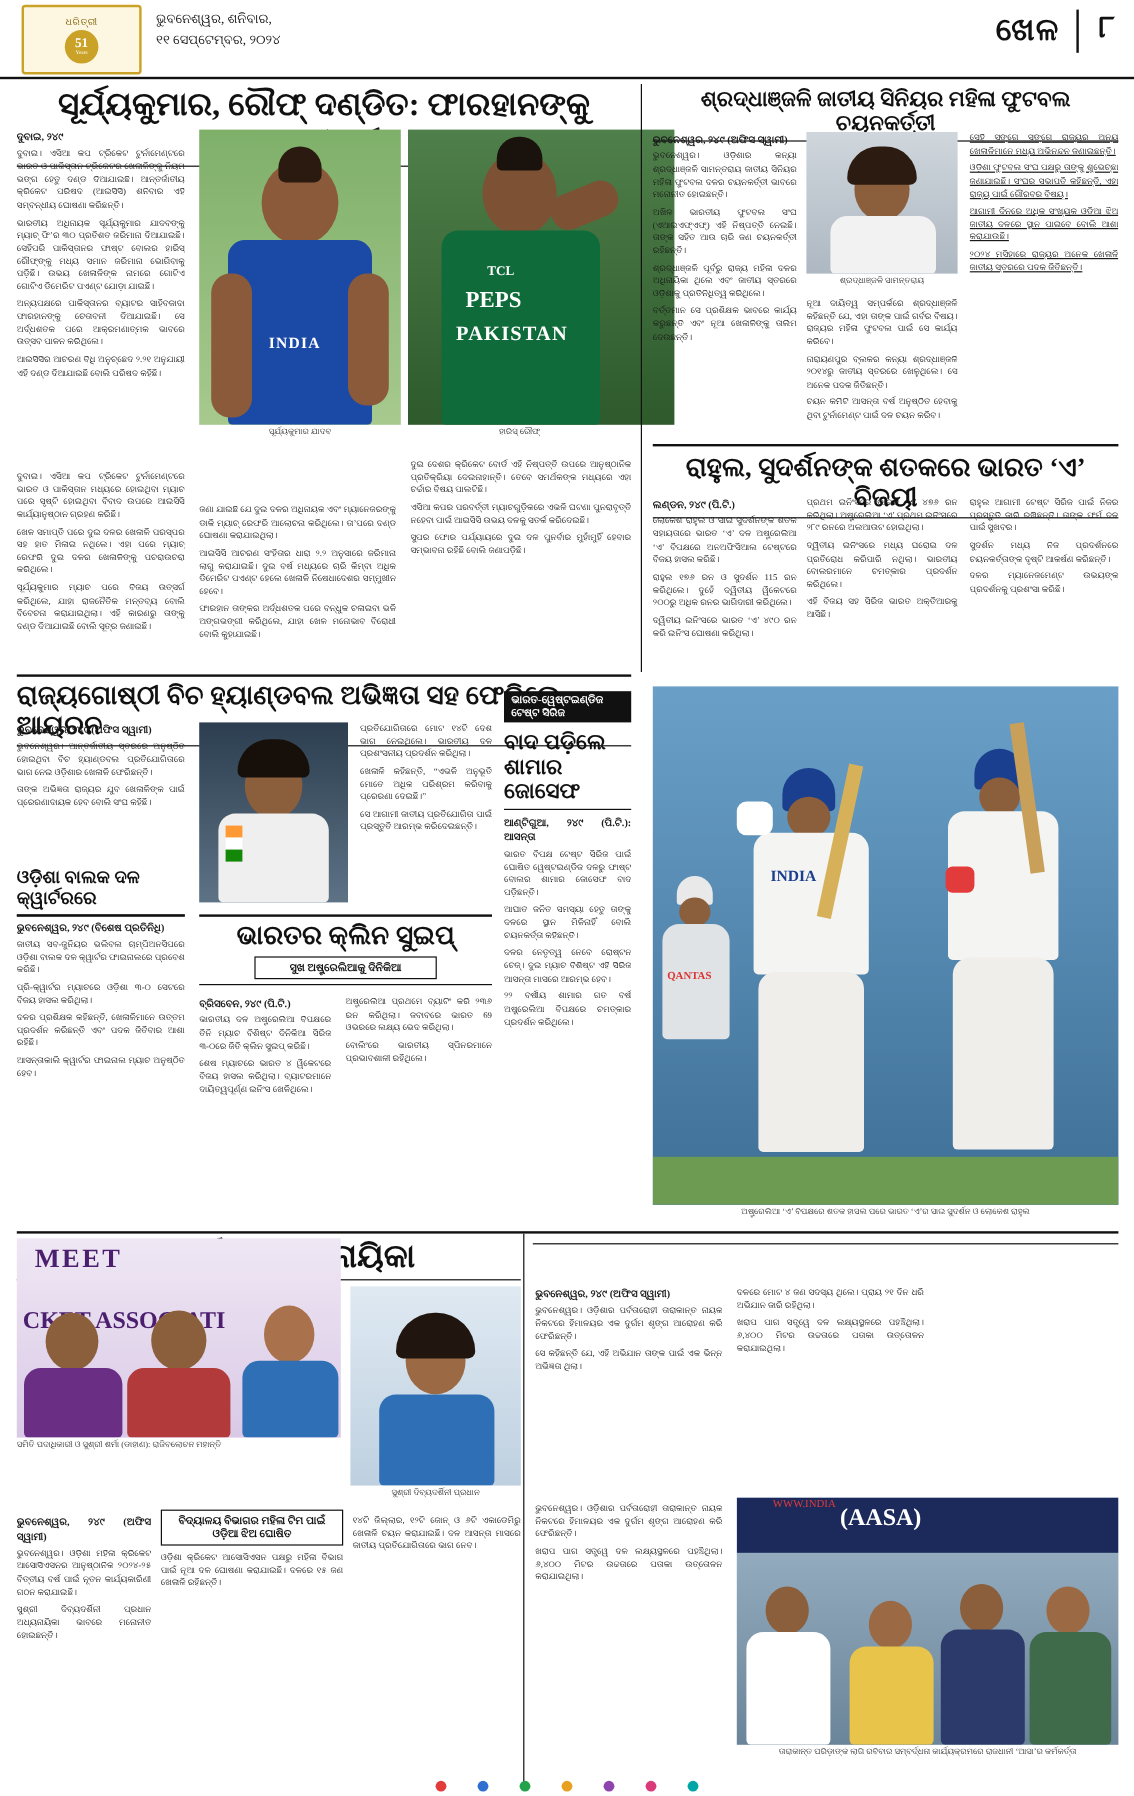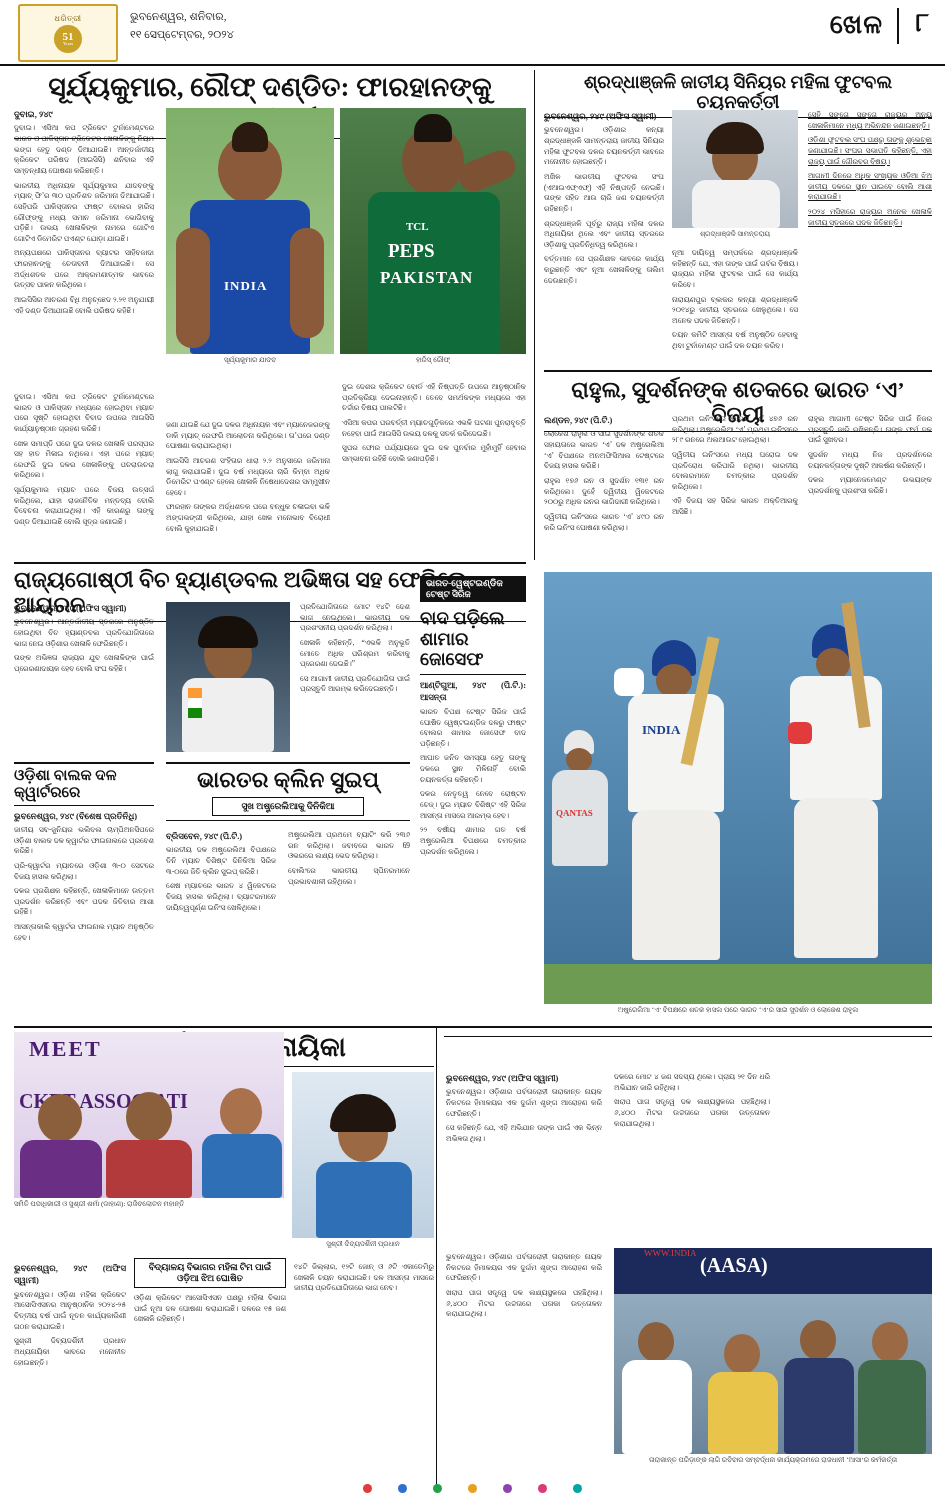--- a/index.html
+++ b/index.html
@@ -86,21 +86,21 @@
       <div class="pp" style="left:66px;top:14px;width:36px;height:30px;background:#2a1a10;border-radius:18px 18px 6px 6px;"></div>
       <div class="torso" style="left:24px;top:92px;width:120px;height:154px;background:#1b49a6;"></div>
       <div class="torso" style="left:10px;top:120px;width:34px;height:120px;background:#8a5a3b;border-radius:16px;"></div>
       <div class="torso" style="left:124px;top:120px;width:34px;height:110px;background:#8a5a3b;border-radius:16px;"></div>
       <div style="position:absolute;left:58px;top:170px;color:#fff;font-size:13px;font-weight:bold;letter-spacing:1px;">INDIA</div>
     </div>
     <div class="cap">ସୂର୍ଯ୍ୟକୁମାର ଯାଦବ</div>
   </div>
 
   <div class="box" style="left:340px;top:108px;width:186px;height:262px;">
-    <div class="ph field" style="width:186px;height:246px;background:linear-gradient(#4f7f4a,#2e5a2c);text-align:center;">
+    <div class="ph field" style="width:222px;height:246px;background:linear-gradient(#4f7f4a,#2e5a2c);text-align:center;">
       <div class="pp" style="left:62px;top:18px;width:62px;height:70px;background:#7d5234;"></div>
       <div class="pp" style="left:74px;top:6px;width:38px;height:28px;background:#1a120c;border-radius:18px 18px 4px 4px;"></div>
       <div class="torso" style="left:28px;top:84px;width:132px;height:162px;background:#0f6b3a;"></div>
       <div class="torso" style="left:118px;top:48px;width:58px;height:30px;background:#7d5234;border-radius:14px;transform:rotate(-22deg);"></div>
       <div style="position:absolute;left:66px;top:112px;color:#fff;font-size:11px;font-weight:bold;">TCL</div>
       <div style="position:absolute;left:48px;top:132px;color:#fff;font-size:19px;font-weight:bold;">PEPS</div>
       <div style="position:absolute;left:40px;top:160px;color:#fff;font-size:17px;font-weight:bold;letter-spacing:1px;">PAKISTAN</div>
     </div>
     <div class="cap">ହାରିସ୍ ରୌଫ୍</div>
   </div>
@@ -162,21 +162,21 @@
   <div class="box hr2" style="left:544px;top:370px;width:388px;"></div>
   <div class="box" style="left:544px;top:378px;width:388px;">
     <div class="hl h2" style="text-align:center;">ରାହୁଲ, ସୁଦର୍ଶନଙ୍କ ଶତକରେ ଭାରତ ‘ଏ’ ବିଜୟୀ</div>
     <div style="height:4px;"></div>
     <div class="hr" style="width:388px;"></div>
   </div>
 
   <div class="box col" style="left:544px;top:414px;width:120px;height:152px;overflow:hidden;">
     <div class="byline">ଲଣ୍ଡନ, ୨୪୯ (ପି.ଟି.)</div>
     <p>ଲୋକେଶ ରାହୁଲ ଓ ସାଇ ସୁଦର୍ଶନଙ୍କ ଶତକ ସହାୟତାରେ ଭାରତ ‘ଏ’ ଦଳ ଅଷ୍ଟ୍ରେଲିଆ ‘ଏ’ ବିପକ୍ଷରେ ଅନଅଫିସିଆଲ ଟେଷ୍ଟରେ ବିଜୟ ହାସଲ କରିଛି।</p>
-    <p>ରାହୁଲ ୧୭୬ ରନ ଓ ସୁଦର୍ଶନ ୧୩୧ ରନ କରିଥିଲେ। ଦୁହେଁ ଦ୍ୱିତୀୟ ୱିକେଟରେ ୨୦୦ରୁ ଅଧିକ ରନର ଭାଗିଦାରୀ କରିଥିଲେ।</p>
+    <p>ରାହୁଲ ୧୭୬ ରନ ଓ ସୁଦର୍ଶନ 115 ରନ କରିଥିଲେ। ଦୁହେଁ ଦ୍ୱିତୀୟ ୱିକେଟରେ ୨୦୦ରୁ ଅଧିକ ରନର ଭାଗିଦାରୀ କରିଥିଲେ।</p>
     <p>ଦ୍ୱିତୀୟ ଇନିଂସରେ ଭାରତ ‘ଏ’ ୪୯୦ ରନ କରି ଇନିଂସ ଘୋଷଣା କରିଥିଲା।</p>
   </div>
   <div class="box col" style="left:672px;top:414px;width:126px;height:152px;overflow:hidden;">
     <p>ପ୍ରଥମ ଇନିଂସରେ ଭାରତ ‘ଏ’ ୪୭୬ ରନ କରିଥିଲା। ଅଷ୍ଟ୍ରେଲିଆ ‘ଏ’ ପ୍ରଥମ ଇନିଂସରେ ୨୮୯ ରନରେ ଅଲଆଉଟ ହୋଇଥିଲା।</p>
     <p>ଦ୍ୱିତୀୟ ଇନିଂସରେ ମଧ୍ୟ ଘରୋଇ ଦଳ ପ୍ରତିରୋଧ କରିପାରି ନଥିଲା। ଭାରତୀୟ ବୋଲରମାନେ ଚମତ୍କାର ପ୍ରଦର୍ଶନ କରିଥିଲେ।</p>
     <p>ଏହି ବିଜୟ ସହ ସିରିଜ ଭାରତ ଅକ୍ତିଆରକୁ ଆସିଛି।</p>
   </div>
   <div class="box col" style="left:808px;top:414px;width:124px;height:152px;overflow:hidden;">
     <p>ରାହୁଲ ଆଗାମୀ ଟେଷ୍ଟ ସିରିଜ ପାଇଁ ନିଜର ପ୍ରସ୍ତୁତି ଜାରି ରଖିଛନ୍ତି। ତାଙ୍କ ଫର୍ମ ଦଳ ପାଇଁ ସୁଖବର।</p>
     <p>ସୁଦର୍ଶନ ମଧ୍ୟ ନିଜ ପ୍ରଦର୍ଶନରେ ଚୟନକର୍ତ୍ତାଙ୍କ ଦୃଷ୍ଟି ଆକର୍ଷଣ କରିଛନ୍ତି।</p>
@@ -220,21 +220,21 @@
     <div class="col" style="margin-top:4px;height:300px;overflow:hidden;">
       <div class="byline">ଆଣ୍ଟିଗୁଆ, ୨୪୯ (ପି.ଟି.): ଆସନ୍ତା</div>
       <p>ଭାରତ ବିପକ୍ଷ ଟେଷ୍ଟ ସିରିଜ ପାଇଁ ଘୋଷିତ ୱେଷ୍ଟଇଣ୍ଡିଜ ଦଳରୁ ଫାଷ୍ଟ ବୋଲର ଶାମାର ଜୋସେଫ ବାଦ ପଡ଼ିଛନ୍ତି।</p>
       <p>ଆଘାତ ଜନିତ ସମସ୍ୟା ହେତୁ ତାଙ୍କୁ ଦଳରେ ସ୍ଥାନ ମିଳିନାହିଁ ବୋଲି ଚୟନକର୍ତ୍ତା କହିଛନ୍ତି।</p>
       <p>ଦଳର ନେତୃତ୍ୱ ନେବେ ରୋଷ୍ଟନ ଚେଜ୍। ଦୁଇ ମ୍ୟାଚ ବିଶିଷ୍ଟ ଏହି ସିରିଜ ଆସନ୍ତା ମାସରେ ଆରମ୍ଭ ହେବ।</p>
       <p>୨୨ ବର୍ଷୀୟ ଶାମାର ଗତ ବର୍ଷ ଅଷ୍ଟ୍ରେଲିଆ ବିପକ୍ଷରେ ଚମତ୍କାର ପ୍ରଦର୍ଶନ କରିଥିଲେ।</p>
     </div>
   </div>
 
   <div class="box hr2" style="left:14px;top:762px;width:140px;"></div>
-  <div class="box" style="left:14px;top:767px;width:140px;">
+  <div class="box" style="left:14px;top:724px;width:140px;">
     <div class="hl h4">ଓଡ଼ିଶା ବାଲକ ଦଳ କ୍ୱାର୍ଟରରେ</div>
     <div class="hr" style="width:140px;margin-top:4px;"></div>
     <div class="col" style="margin-top:4px;height:240px;overflow:hidden;">
       <div class="byline">ଭୁବନେଶ୍ୱର, ୨୪୯ (ବିଶେଷ ପ୍ରତିନିଧି)</div>
       <p>ଜାତୀୟ ସବ-ଜୁନିୟର ଭଲିବଲ ଚାମ୍ପିଅନସିପରେ ଓଡ଼ିଶା ବାଲକ ଦଳ କ୍ୱାର୍ଟର ଫାଇନାଲରେ ପ୍ରବେଶ କରିଛି।</p>
       <p>ପ୍ରି-କ୍ୱାର୍ଟର ମ୍ୟାଚରେ ଓଡ଼ିଶା ୩-୦ ସେଟରେ ବିଜୟ ହାସଲ କରିଥିଲା।</p>
       <p>ଦଳର ପ୍ରଶିକ୍ଷକ କହିଛନ୍ତି, ଖେଳାଳିମାନେ ଉତ୍ତମ ପ୍ରଦର୍ଶନ କରିଛନ୍ତି ଏବଂ ପଦକ ଜିତିବାର ଆଶା ରହିଛି।</p>
       <p>ଆସନ୍ତାକାଲି କ୍ୱାର୍ଟର ଫାଇନାଲ ମ୍ୟାଚ ଅନୁଷ୍ଠିତ ହେବ।</p>
     </div>
   </div>

